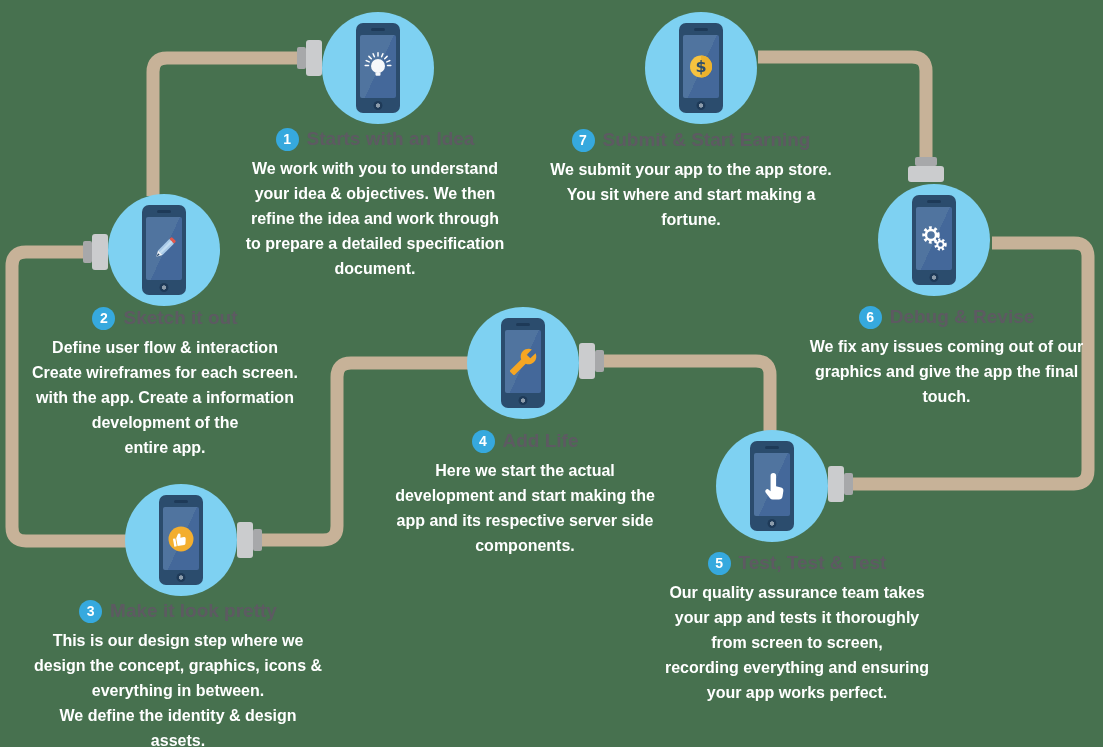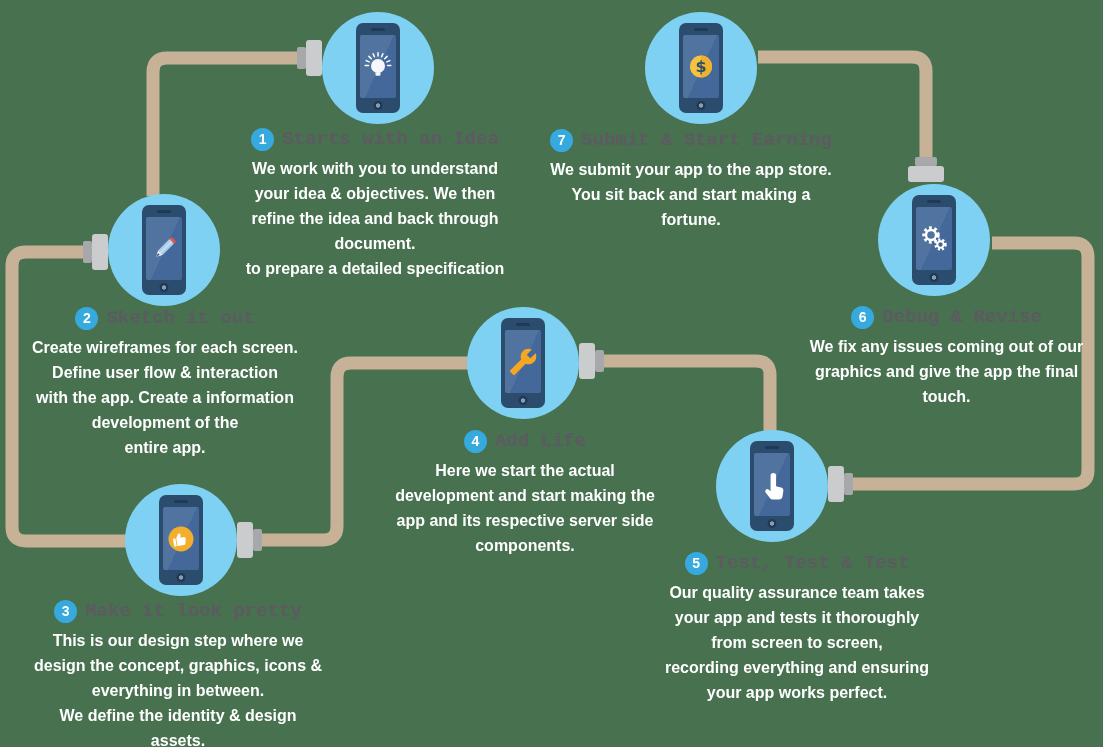--- a/index.html
+++ b/index.html
@@ -31,21 +31,21 @@
     width:9px;height:9px;border-radius:50%;
     background:radial-gradient(circle,#8D9CAB 0 2px,#1E3A58 2.2px);
   }
   
   .step{position:absolute;text-align:center;}
   .head{display:flex;align-items:center;justify-content:center;gap:8px;height:24px;margin-bottom:5px;}
   .badge{
     width:23px;height:23px;border-radius:50%;background:#36A9DE;color:#FFFFFF;
     font-size:14px;font-weight:bold;display:flex;align-items:center;justify-content:center;flex:0 0 auto;
   }
-  .title{font-size:19px;font-weight:bold;color:#5D5A62;white-space:nowrap;font-family:Liberation Mono, monospace;}
+  .title{font-size:19px;font-weight:bold;color:#5D5A62;white-space:nowrap;}
   .line{font-size:16px;font-weight:bold;color:#ffffff;line-height:25px;white-space:nowrap;}
 </style>
 </head>
 <body>
 
 <div class="canvas">
 
   <svg class="cables" width="1103" height="747" viewBox="0 0 1103 747">
     <path class="cable" d="M 300 58 H 167 Q 153 58 153 72 V 196"></path>
     <path class="cable" d="M 86 252 H 26 Q 12 252 12 266 V 527 Q 12 541 26 541 H 128"></path>
@@ -197,32 +197,32 @@
     </div>
   </div>
 
   <div class="step" style="left:210px;top:127px;width:330px">
     <div class="head">
       <span class="badge">1</span>
       <span class="title">Starts with an Idea</span>
     </div>
     <div class="line">We work with you to understand</div>
     <div class="line">your idea &amp; objectives. We then</div>
-    <div class="line">refine the idea and back through</div>
+    <div class="line">refine the idea and work through</div>
+    <div class="line">to prepare a detailed specification</div>
     <div class="line">document.</div>
-    <div class="line">to prepare a detailed specification</div>
   </div>
 
   <div class="step" style="left:5px;top:306px;width:320px">
     <div class="head">
       <span class="badge">2</span>
       <span class="title">Sketch it out</span>
     </div>
+    <div class="line">Define user flow &amp; interaction</div>
     <div class="line">Create wireframes for each screen.</div>
-    <div class="line">Define user flow &amp; interaction</div>
     <div class="line">with the app. Create a information</div>
     <div class="line">development of the</div>
     <div class="line">entire app.</div>
   </div>
 
   <div class="step" style="left:18px;top:599px;width:320px">
     <div class="head">
       <span class="badge">3</span>
       <span class="title">Make it look pretty</span>
     </div>
@@ -265,17 +265,17 @@
     <div class="line">graphics and give the app the final</div>
     <div class="line">touch.</div>
   </div>
 
   <div class="step" style="left:531px;top:128px;width:320px">
     <div class="head">
       <span class="badge">7</span>
       <span class="title">Submit &amp; Start Earning</span>
     </div>
     <div class="line">We submit your app to the app store.</div>
-    <div class="line">You sit back and start making a</div>
+    <div class="line">You sit where and start making a</div>
     <div class="line">fortune.</div>
   </div>
 
 </div>
 
 </body></html>

